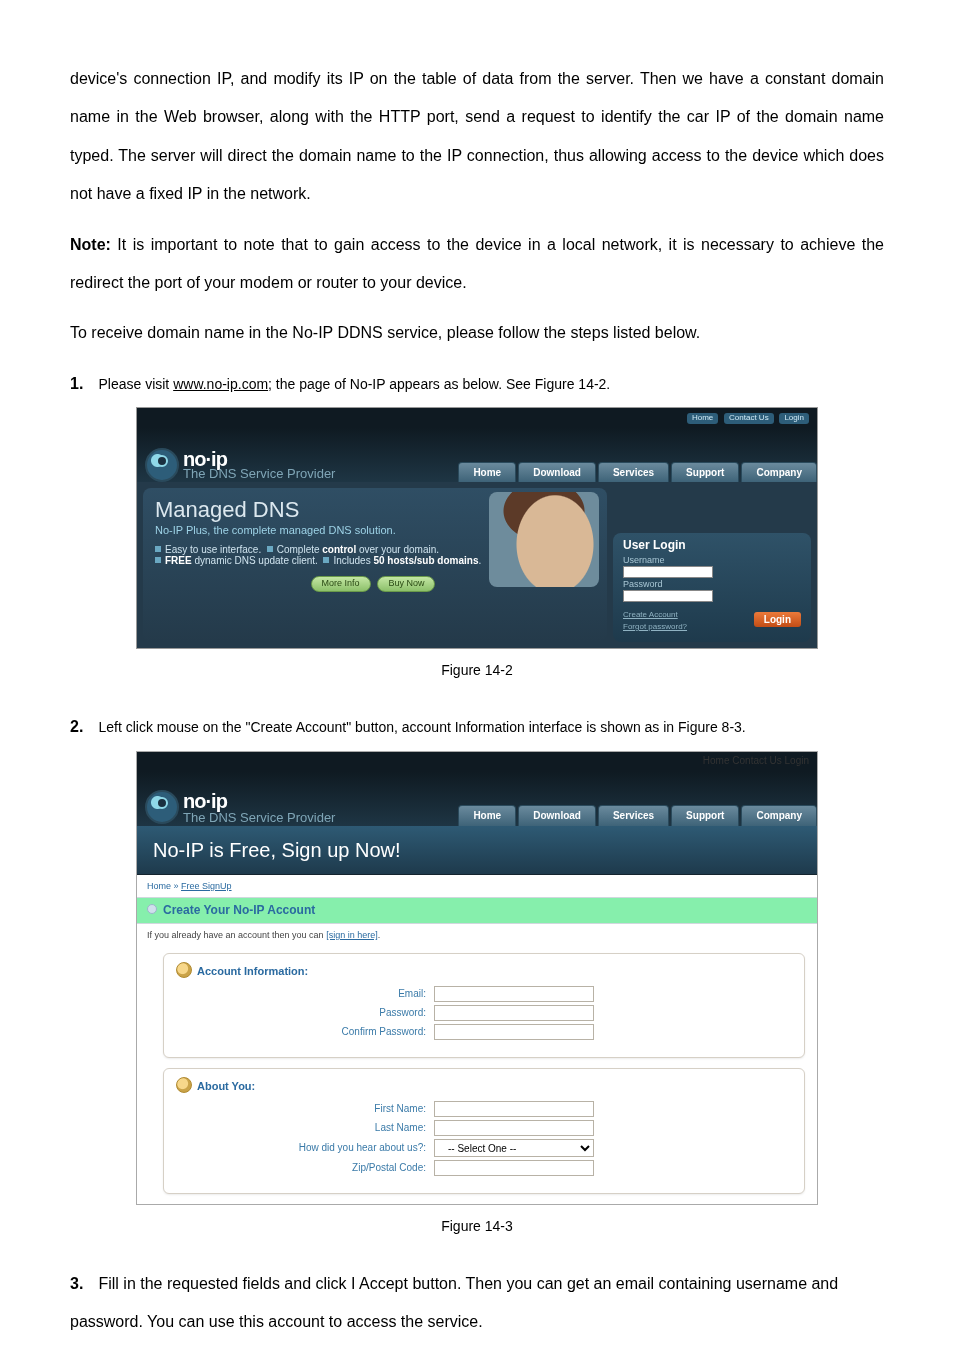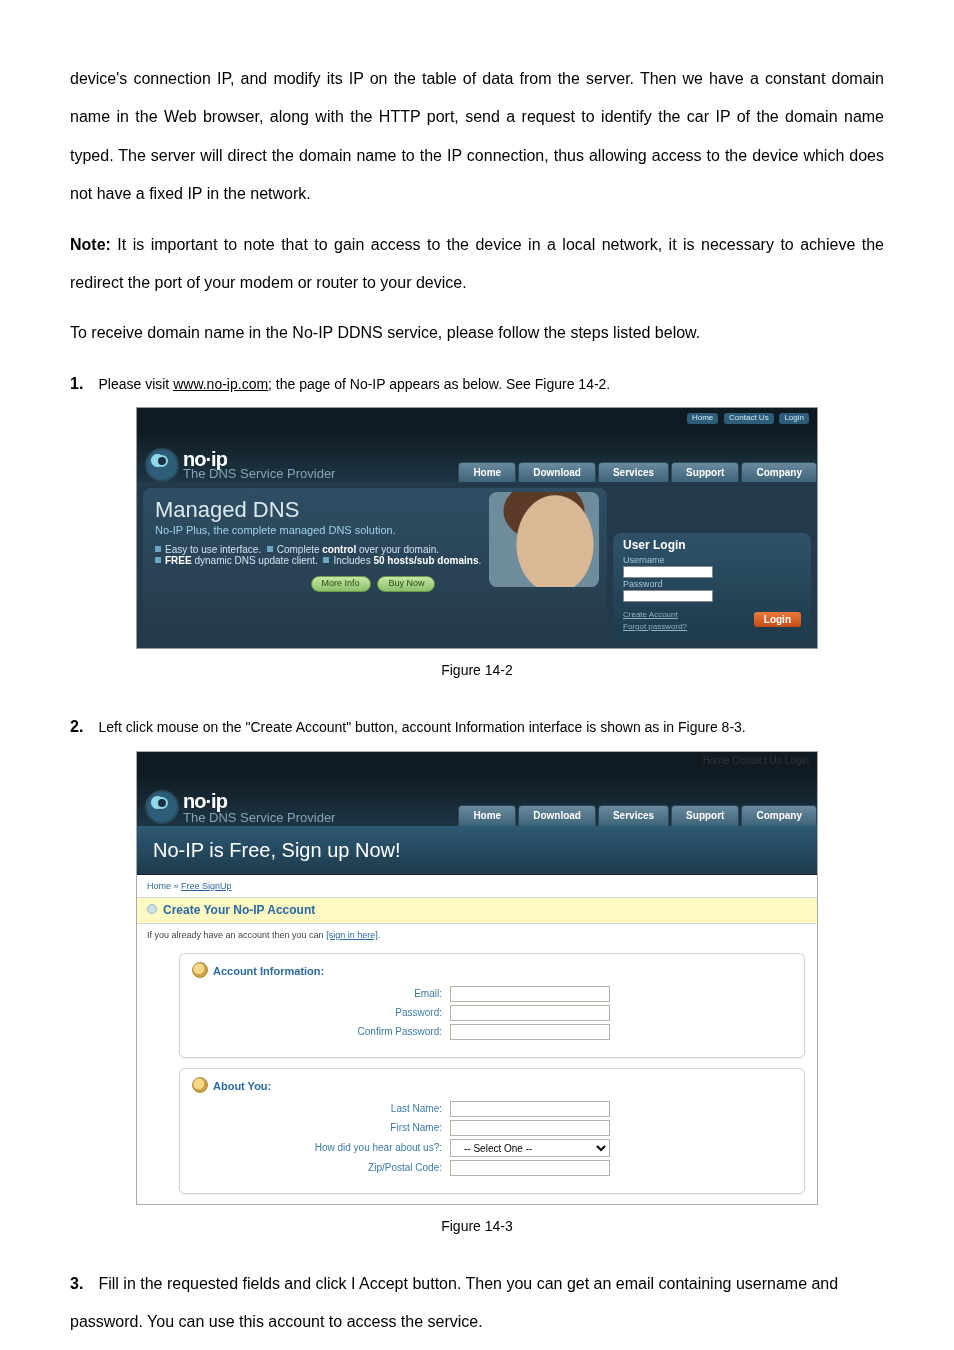--- a/index.html
+++ b/index.html
@@ -155,30 +155,30 @@
   .banner{
     background:linear-gradient(#2e5a74,#1e3a4c);
     color:#fff;padding:12px 16px;font-size:20px;font-weight:normal;
     border-bottom:1px solid #14242e;
   }
   .breadcrumb{font-size:9px;color:#2a6aa0;padding:6px 10px;}
   .breadcrumb a{color:#2a6aa0;text-decoration:underline;}
   .sect-title{
     color:#2a6aa0;font-size:12px;font-weight:bold;
     border-bottom:1px solid #d0d8de;border-top:1px solid #d0d8de;
-    padding:5px 10px;background:#fef9c3;
+    padding:5px 10px;background:#86efac;
   }
   .sect-title::before{
     content:"";display:inline-block;width:8px;height:8px;border-radius:50%;
     background:#cfe0ec;border:1px solid #9ab6ca;margin-right:6px;vertical-align:0;
   }
   .hint{font-size:9px;padding:6px 10px;color:#444;}
   .hint a{color:#2a6aa0;text-decoration:underline;}
   .formcard{
-    margin:6px 12px 10px 42px;
+    margin:6px 12px 10px 26px;
     border:1px solid #d6d0c6;border-radius:6px;
     background:#fff;padding:8px 12px 14px 12px;
     box-shadow:0 1px 2px rgba(0,0,0,0.08);
   }
   .formcard h4{
     margin:0 0 8px 0;color:#2a6aa0;font-size:11px;font-weight:bold;
   }
   .formcard h4::before{
     content:"";display:inline-block;width:14px;height:14px;border-radius:50%;
     background:radial-gradient(circle at 40% 40%, #f7d78a 0 5px, #caa348 6px 100%);
@@ -318,25 +318,25 @@
           </div>
         <div class="formrow">
             <label>Confirm Password:</label>
             <input type="password" style="">
           </div>
       </div>
 
       <div class="formcard">
         <h4>About You:</h4>
         <div class="formrow">
+            <label>First Name:</label>
+            <input style="">
+          </div>
+        <div class="formrow">
             <label>Last Name:</label>
-            <input style="">
-          </div>
-        <div class="formrow">
-            <label>First Name:</label>
             <input style="">
           </div>
         <div class="formrow">
             <label>How did you hear about us?:</label>
           <select><option>-- Select One --</option></select>
         </div>
         <div class="formrow">
             <label>Zip/Postal Code:</label>
             <input style="">
           </div>

